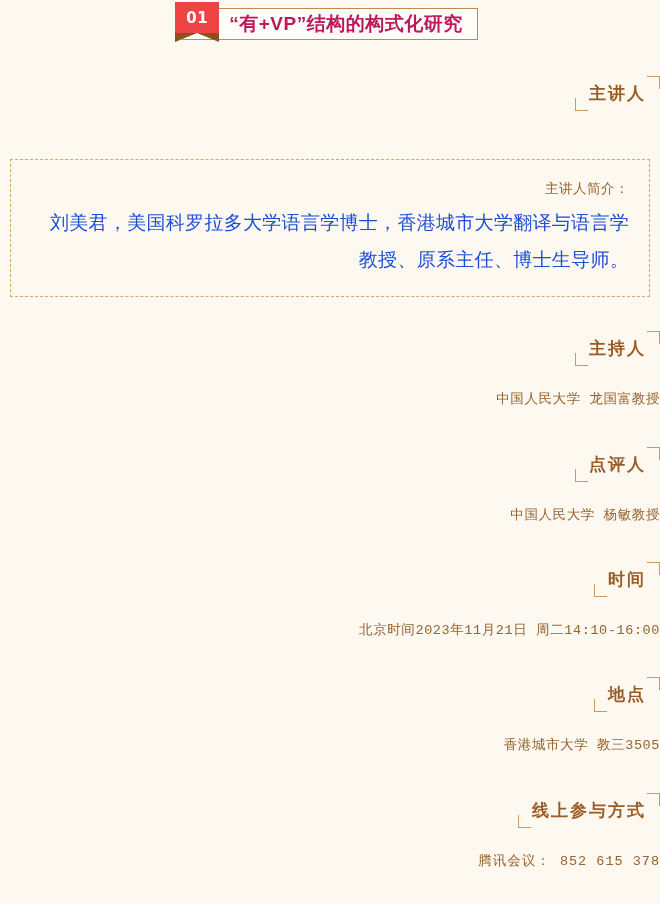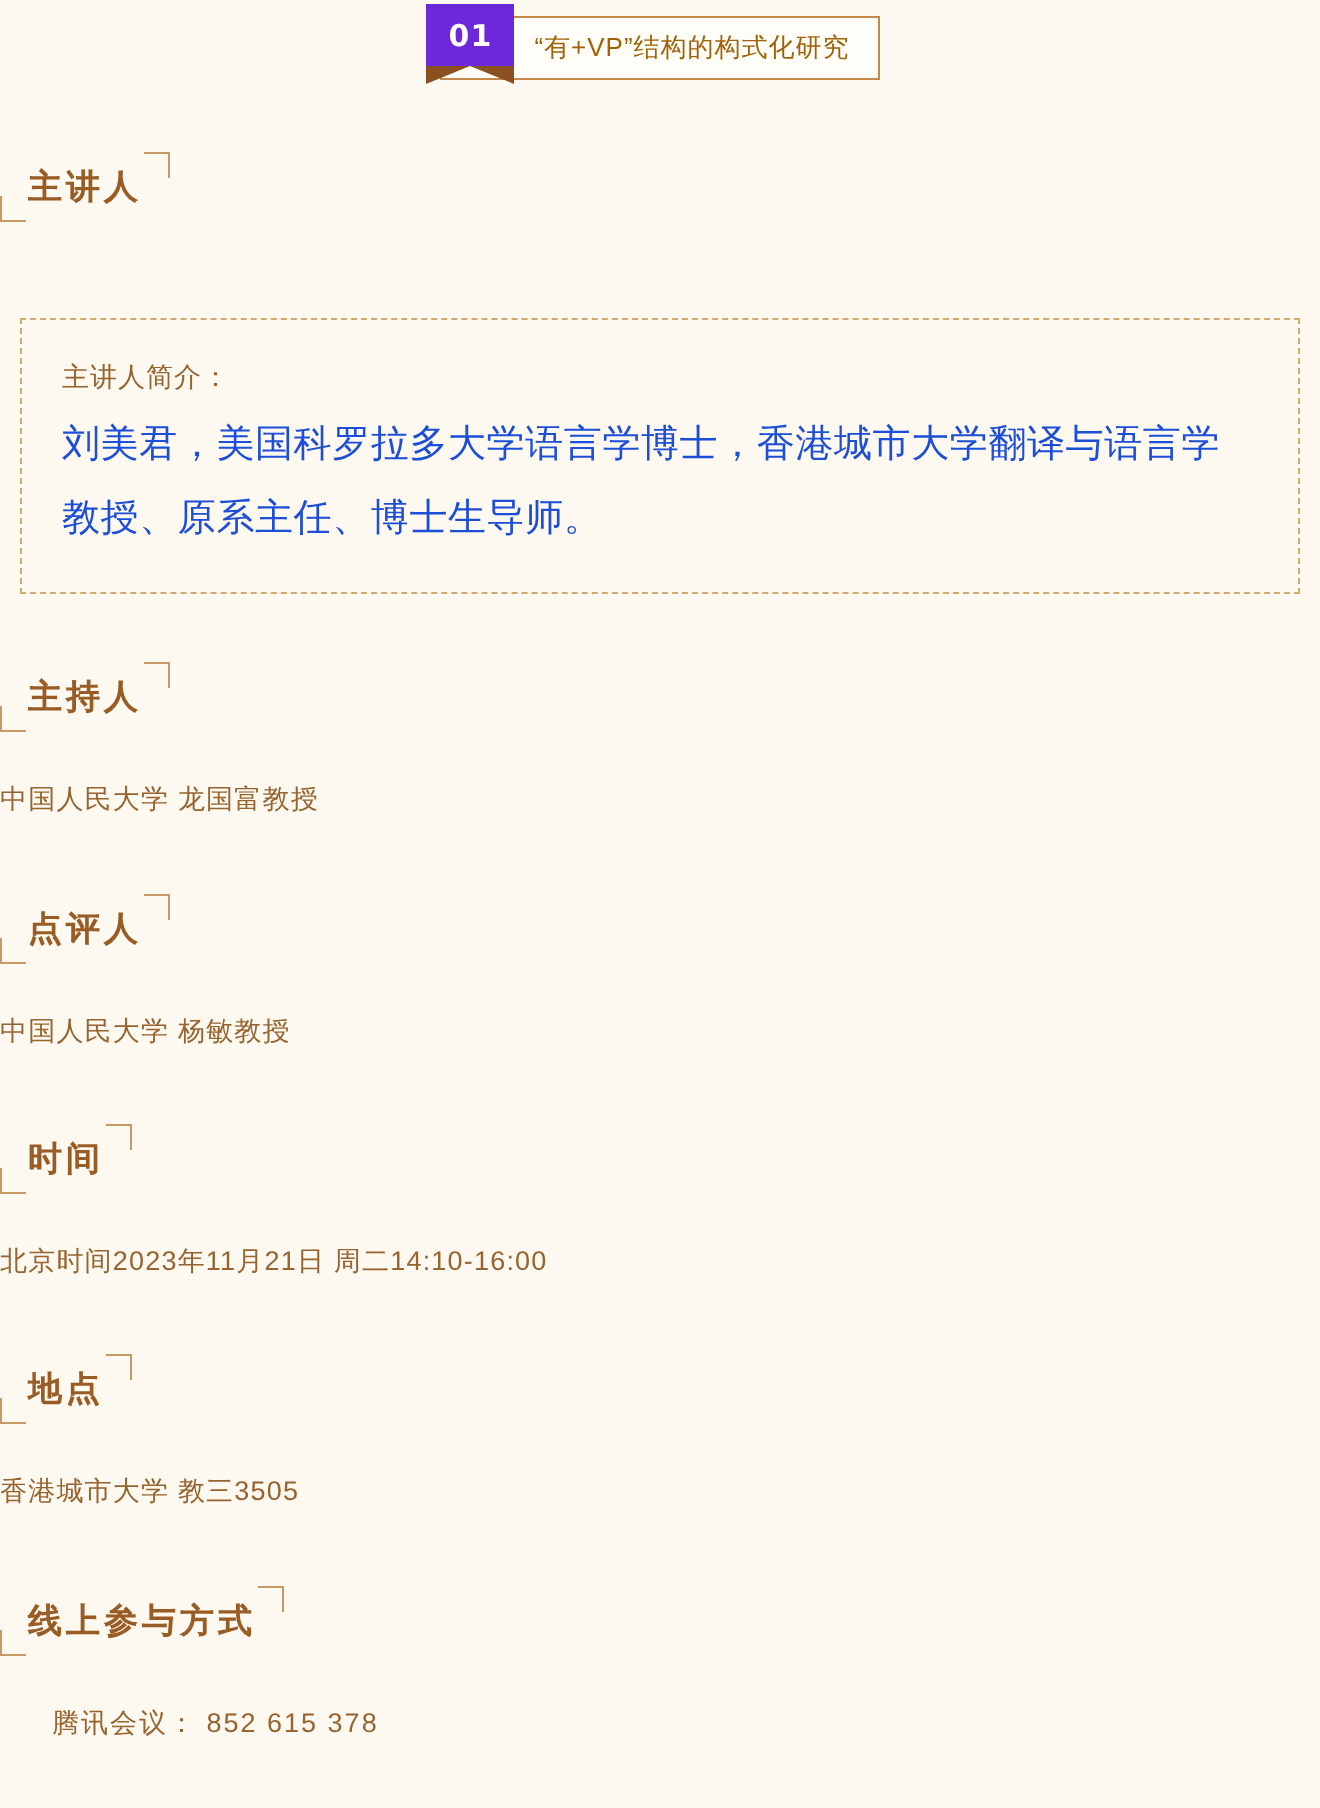--- a/index.html
+++ b/index.html
@@ -39,21 +39,21 @@
     border: 1px solid #c6884a;
     background: #fffdf8;
     padding: 0 14px 0 46px;
   }
   .banner-badge {
     position: absolute;
     left: -8px;
     top: -7px;
     width: 44px;
     height: 31px;
-    background: #6d28d9;
+    background: #ef4444;
     color: #ffffff;
     font-size: 15px;
     font-weight: bold;
     letter-spacing: 0.5px;
     display: flex;
     align-items: center;
     justify-content: center;
     font-family: "DejaVu Sans", sans-serif;
   }
   .banner-badge::after {
@@ -63,30 +63,31 @@
     bottom: -9px;
     width: 0;
     height: 0;
     border-left: 22px solid #8a5020;
     border-right: 22px solid #8a5020;
     border-bottom: 9px solid transparent;
   }
   .banner-title {
     position: relative;
     z-index: 2;
-    font-size: 13px;
-    font-weight: normal;
-    color: #a16207;
+    font-size: 19px;
+    font-weight: bold;
+    color: #be185d;
     letter-spacing: 0.5px;
     white-space: nowrap;
   }
 
   
   .section {
-    text-align: left;
+    text-align: right;
+    font-family: Liberation Mono, monospace;
   }
   .sec-head {
     position: relative;
     display: inline-block;
     font-size: 17px;
     font-weight: bold;
     color: #9a5c25;
     letter-spacing: 2px;
     padding: 6px 14px 6px 14px;
   }
@@ -137,21 +138,21 @@
   
   .sp-1 { height: 30px; }
   .sp-2 { height: 22px; }
   .sec-gap { height: 34px; }
 
   
   .bio-box {
     margin: 26px 10px 0 10px;
     border: 1px dashed #d2a86f;
     padding: 16px 20px 18px 20px;
-    text-align: left;
+    text-align: right;
     line-height: 1.95;
   }
   .bio-label {
     font-size: 13.5px;
     color: #97632e;
     letter-spacing: 0.5px;
     margin-bottom: 2px;
   }
   .bio-text {
     font-size: 19px;

